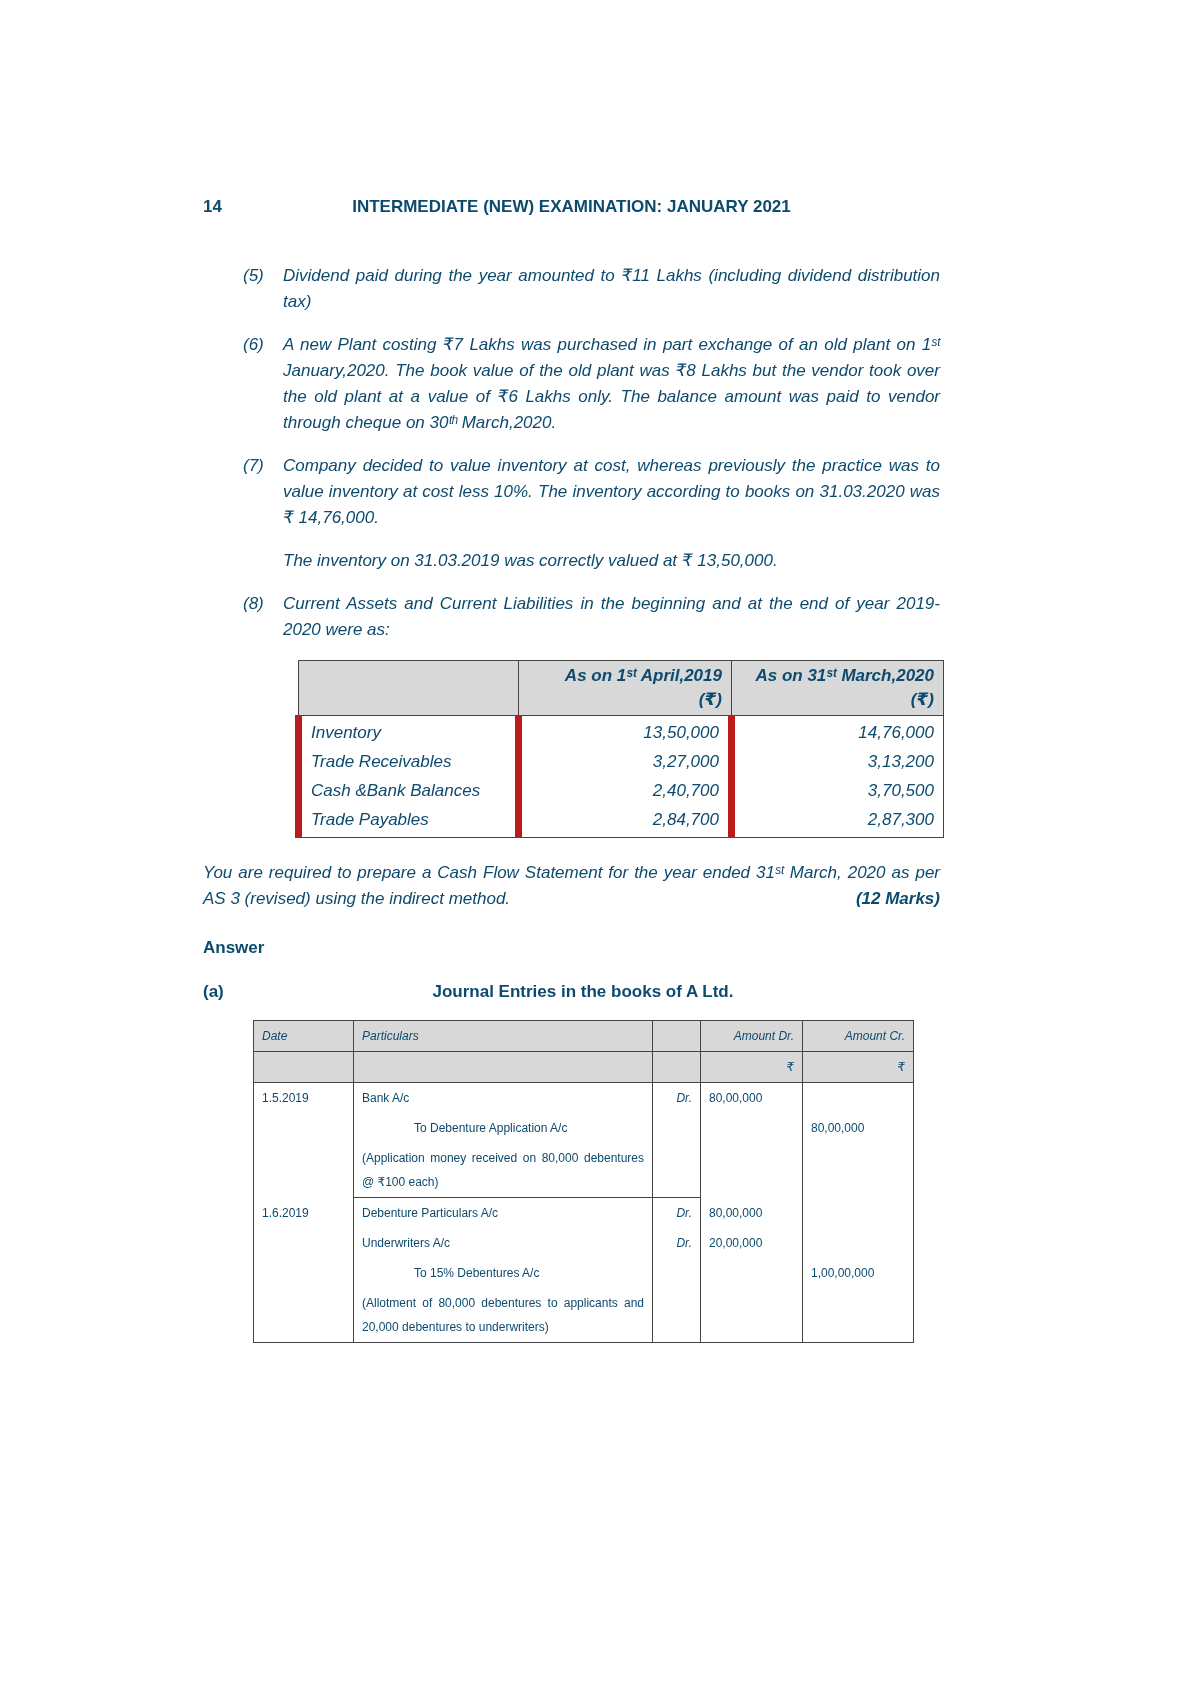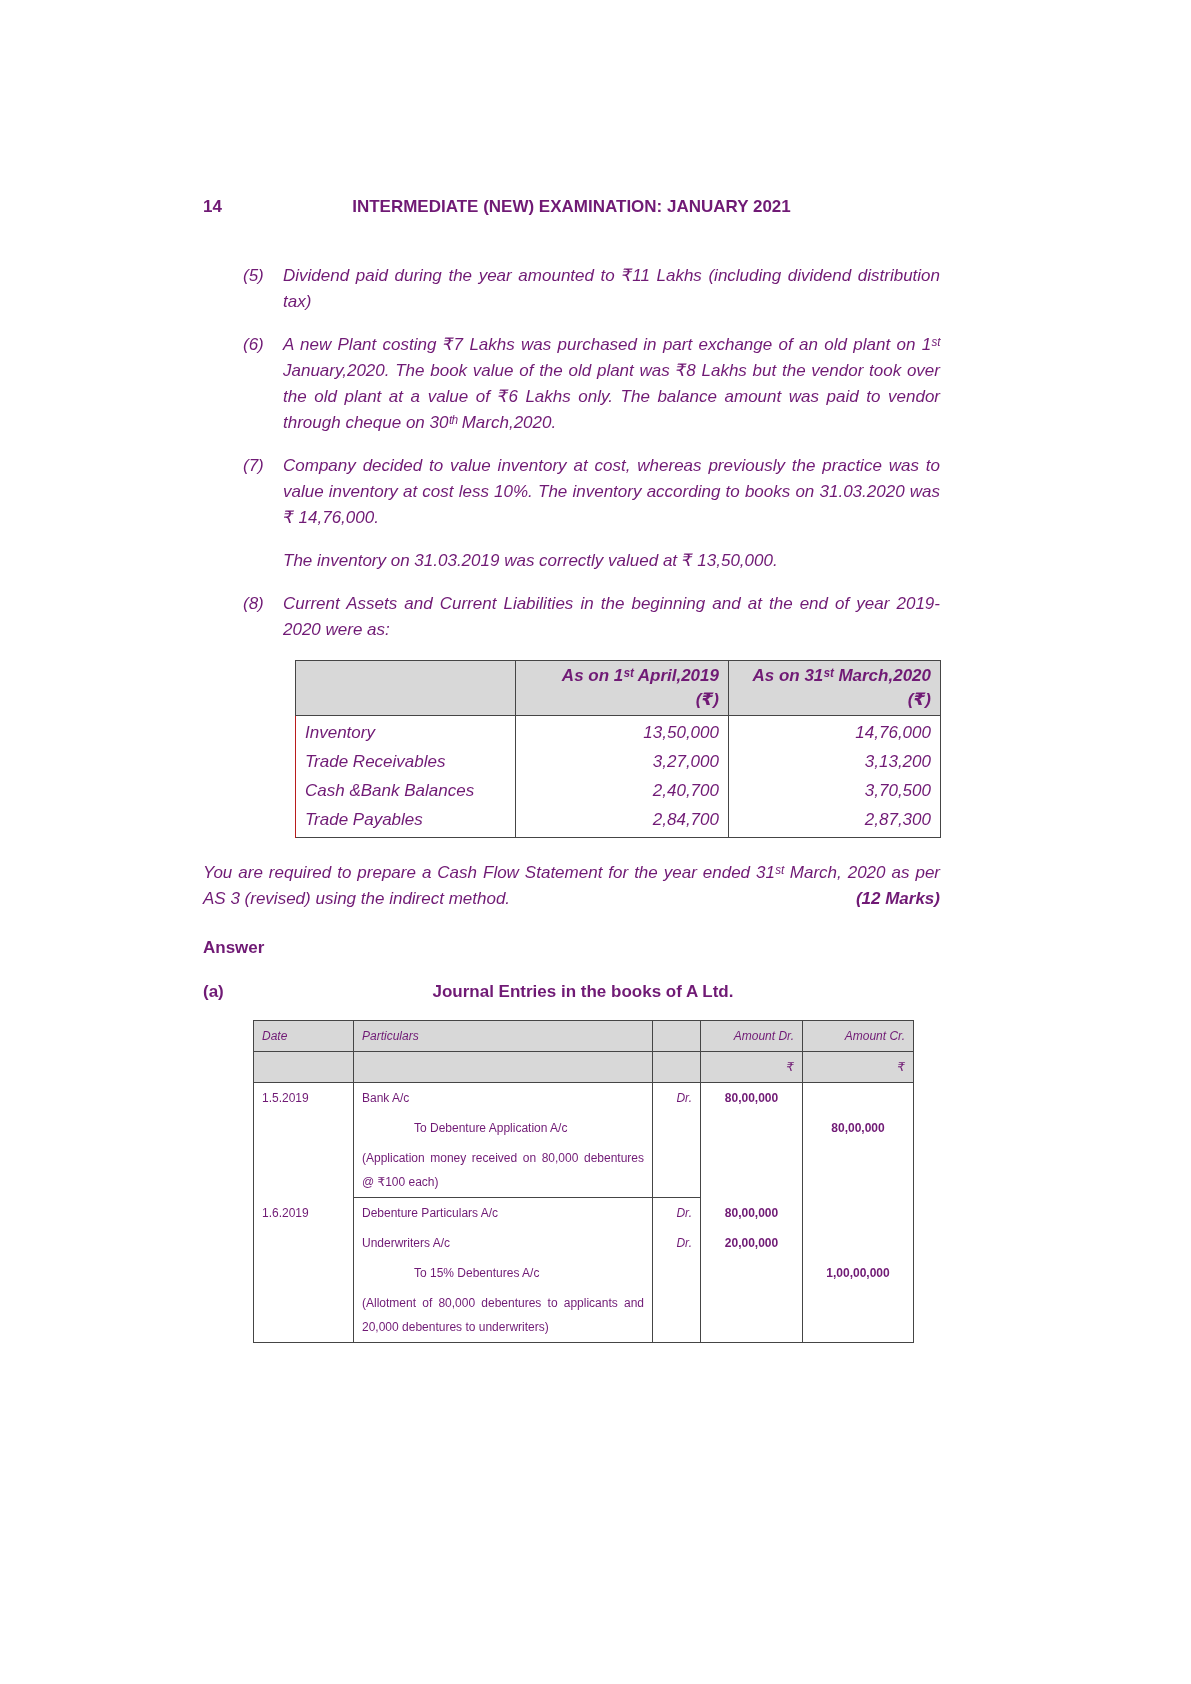--- a/index.html
+++ b/index.html
@@ -1,42 +1,42 @@
 <!DOCTYPE html>
 <html><head>
 <meta charset="utf-8">
 <style>
   * { box-sizing: border-box; }
   html, body { margin:0; padding:0; background:#ffffff; }
   .page {
     width:1191px; height:1472px; background:#ffffff; position:relative;
     padding:197px 251px 40px 203px;
     font-family:"Liberation Sans","DejaVu Sans",sans-serif;
-    font-size:17px; color:#701a75;
+    font-size:17px; color:#0c4a6e;
   }
   
   .header-row { position:relative; text-align:center; font-weight:bold; margin-bottom:46px; }
   .page-num { position:absolute; left:0; top:0; font-weight:bold; }
   
   .items { margin-left:40px; }
   .item { display:flex; font-style:italic; margin-bottom:17px; }
   .inum { flex:0 0 40px; line-height:26px; }
   .ibody { flex:1; text-align:justify; }
   .ibody p { margin:0; line-height:26px; }
   .ibody p + p { margin-top:17px; }
   
   .balances {
     border-collapse:collapse; table-layout:fixed; width:645px;
     margin:6px 0 22px 92px; font-style:italic; border:1px solid #454545;
   }
   .balances th {
     background:#d8d8d8; border:1px solid #454545; font-weight:bold;
     padding:3px 9px; text-align:right; line-height:24px; vertical-align:top;
   }
-  .balances td { border-left:1px solid #b91c1c; border-right:1px solid #454545; padding:2px 9px; line-height:25px; }
+  .balances td { border-left:7px solid #b91c1c; border-right:1px solid #454545; padding:2px 9px; line-height:25px; }
   .balances .lbl { text-align:left; }
   .balances .num { text-align:right; }
   .balances tbody tr:first-child td { padding-top:4px; }
   .balances tbody tr:last-child td { padding-bottom:5px; }
   
   .requirement { font-style:italic; text-align:justify; position:relative; line-height:26px; }
   .marks { position:absolute; right:0; bottom:0; font-weight:bold; }
   
   .answer-label { font-weight:bold; margin-top:26px; }
   .answer-head { position:relative; margin-top:24px; }
@@ -55,21 +55,21 @@
   .journal td {
     border-left:1px solid #454545; border-right:1px solid #454545;
     padding:3px 8px; vertical-align:top; line-height:24px;
   }
   .journal tr.entry-start td.jp,
   .journal tr.entry-start td.jdr { border-top:1px solid #454545; }
   .jd { vertical-align:top; }
   .jp.indent { padding-left:60px; }
   .jp.narr { text-align:justify; }
   .jdr { text-align:right; padding-left:2px; padding-right:5px;font-style:italic; }
-  .jadr, .jacr { text-align:center;font-weight:bold; }
+  .jadr, .jacr { text-align:left; }
 </style>
 </head>
 <body>
 
 <div class="page">
 
   <div class="header-row">
     <span class="page-num">14</span>
     <span>INTERMEDIATE (NEW) EXAMINATION: JANUARY 2021</span>
   </div>

